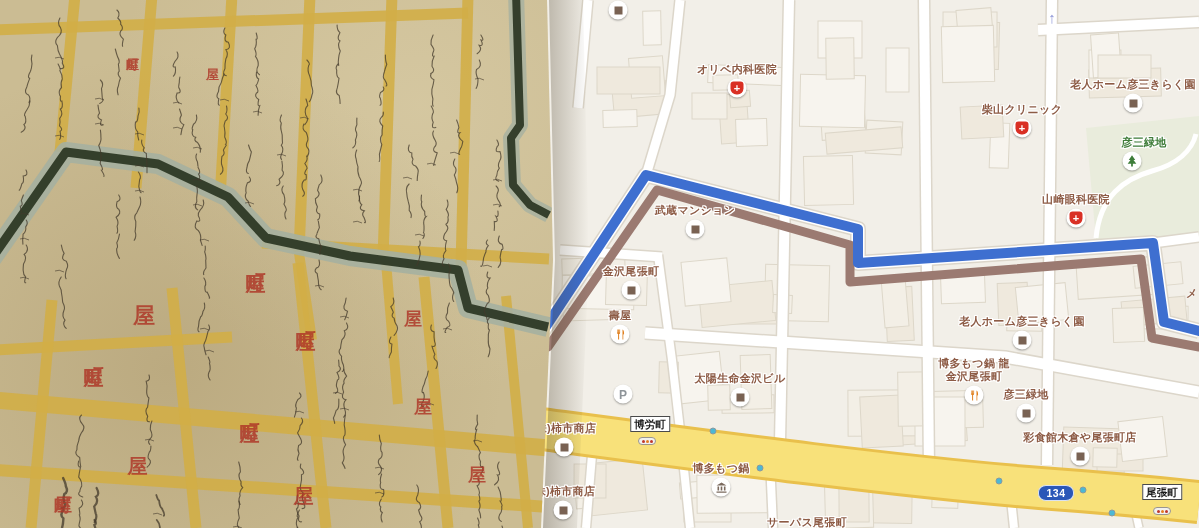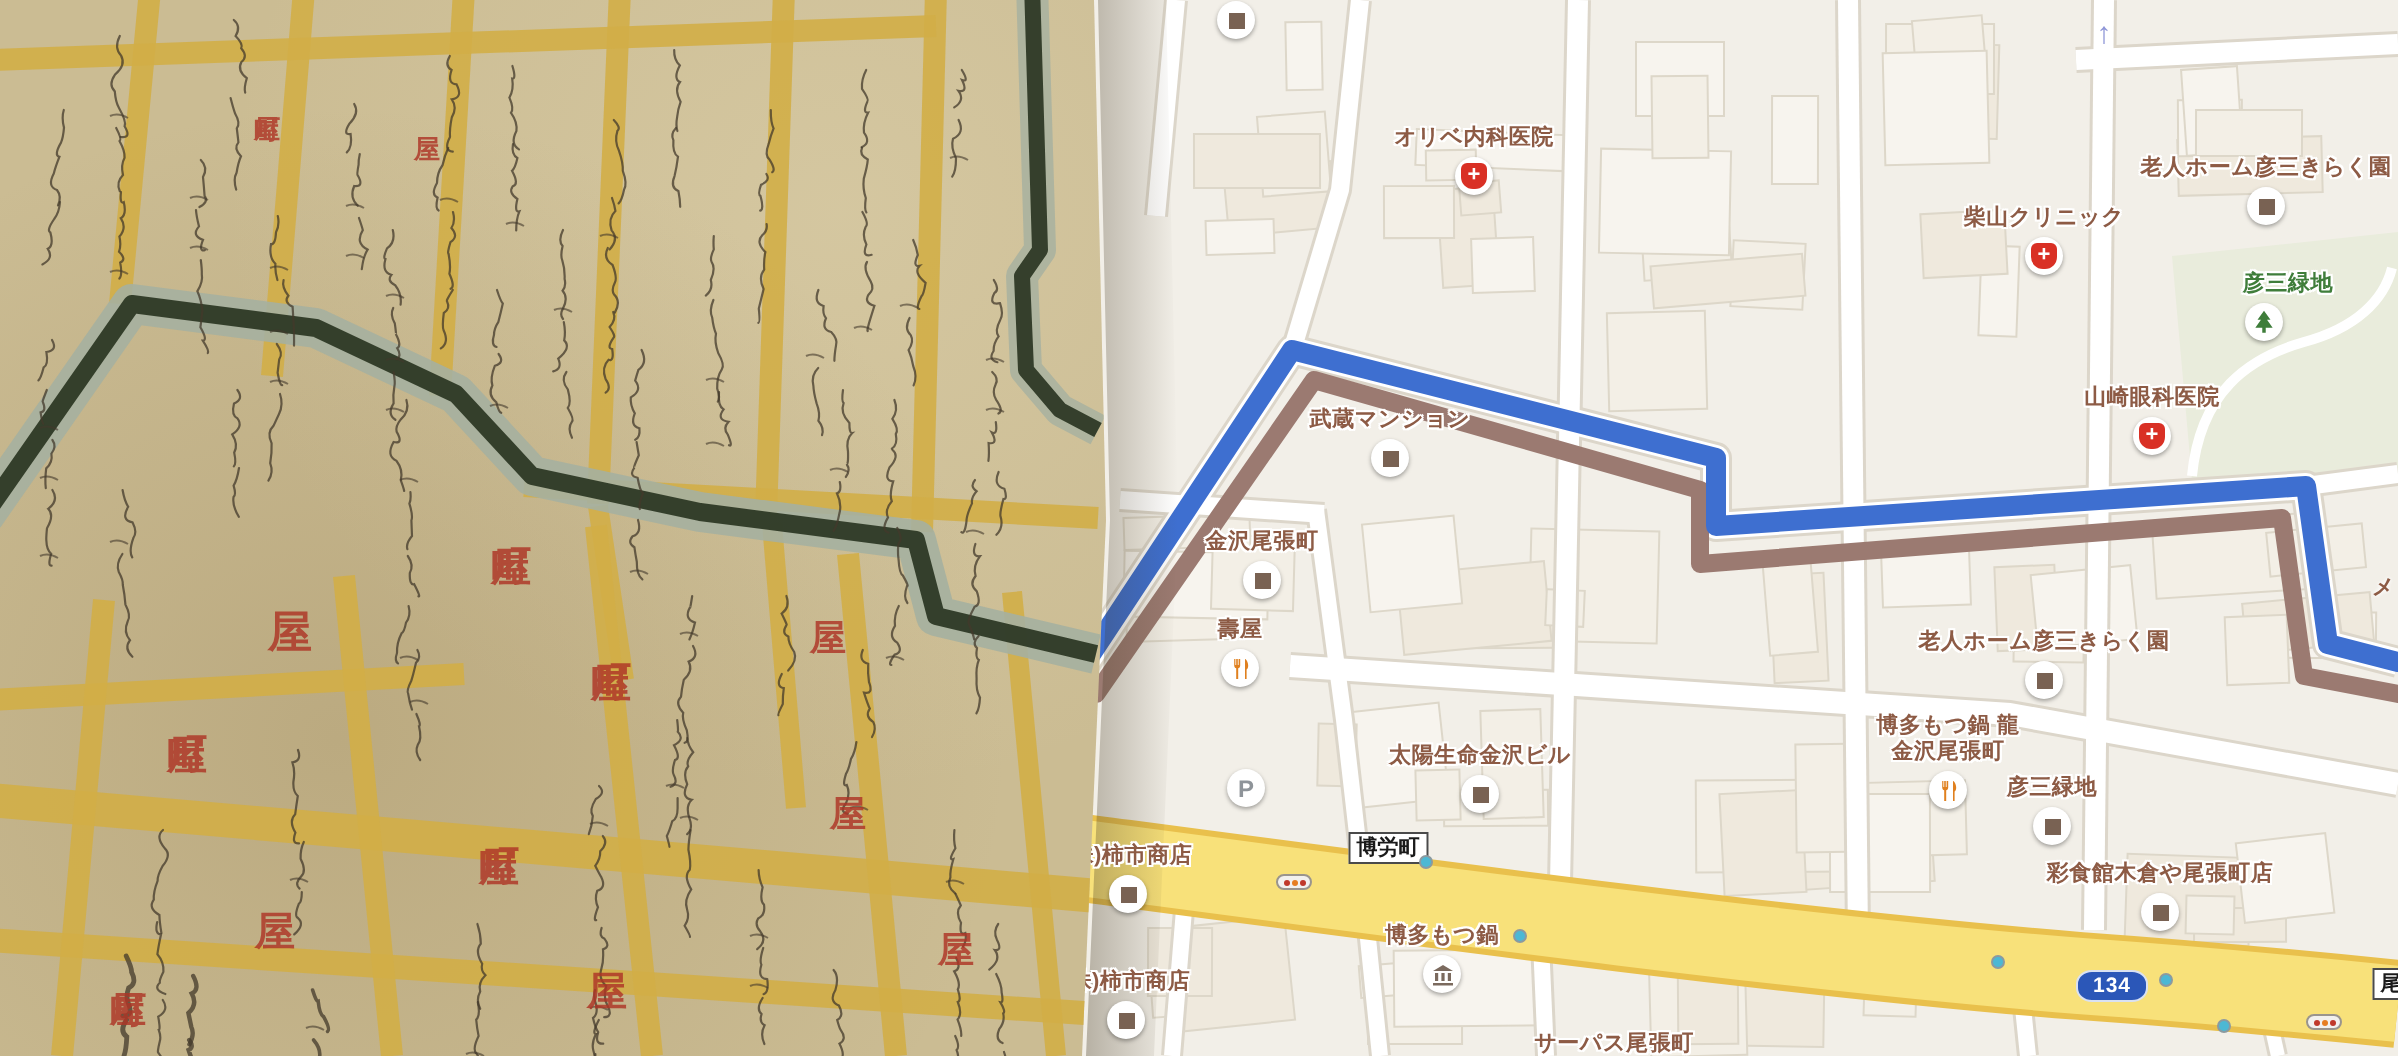--- a/index.html
+++ b/index.html
@@ -19,21 +19,21 @@
              color:#8d5b45;letter-spacing:.3px;
              text-shadow:1px 0 0 #fff,-1px 0 0 #fff,0 1px 0 #fff,0 -1px 0 #fff,
                          1px 1px 0 #fff,-1px -1px 0 #fff,1px -1px 0 #fff,-1px 1px 0 #fff;}
   .poi-label.green{color:#3f7d3a;padding-left:24px;}
   .sq{width:8px;height:8px;background:#796253;}
   .hosp{width:13px;height:13px;background:#d93025;border-radius:3px 3px 6px 6px;
         color:#fff;font-size:11px;font-weight:bold;line-height:12px;text-align:center;}
   .pchar{color:#8e9499;font-weight:bold;font-size:12px;}
   .transit{position:absolute;transform:translate(-50%,-50%);background:#fff;
            border:1px solid #4a4a4a;color:#1a1a1a;font-size:10.5px;font-weight:600;
-           padding:0 3px;line-height:14px;white-space:nowrap;margin-left:44px;}
+           padding:0 3px;line-height:14px;white-space:nowrap;}
   .pill{position:absolute;transform:translate(-50%,-50%);width:18px;height:8px;background:#f2f1ef;
         border:1px solid #9a958e;border-radius:4px;display:flex;align-items:center;justify-content:center;gap:1px;}
   .pill i{width:3px;height:3px;border-radius:50%;display:block;}
   .signal{position:absolute;transform:translate(-50%,-50%);width:7px;height:7px;border-radius:50%;
           background:#4cb8d4;border:1px solid #8b9aa0;}
   .shield{position:absolute;transform:translate(-50%,-50%);width:36px;height:16px;background:#2b57b8;
           border:1px solid #d9e1f2;border-radius:8px/7px;color:#fff;font-size:10.5px;font-weight:bold;
           display:flex;align-items:center;justify-content:center;letter-spacing:.5px;}
   .oneway{position:absolute;transform:translate(-50%,-50%);color:#8f97d8;font-size:15px;font-weight:bold;}
   .partial{position:absolute;font-size:11px;font-weight:600;color:#8d5b45;

